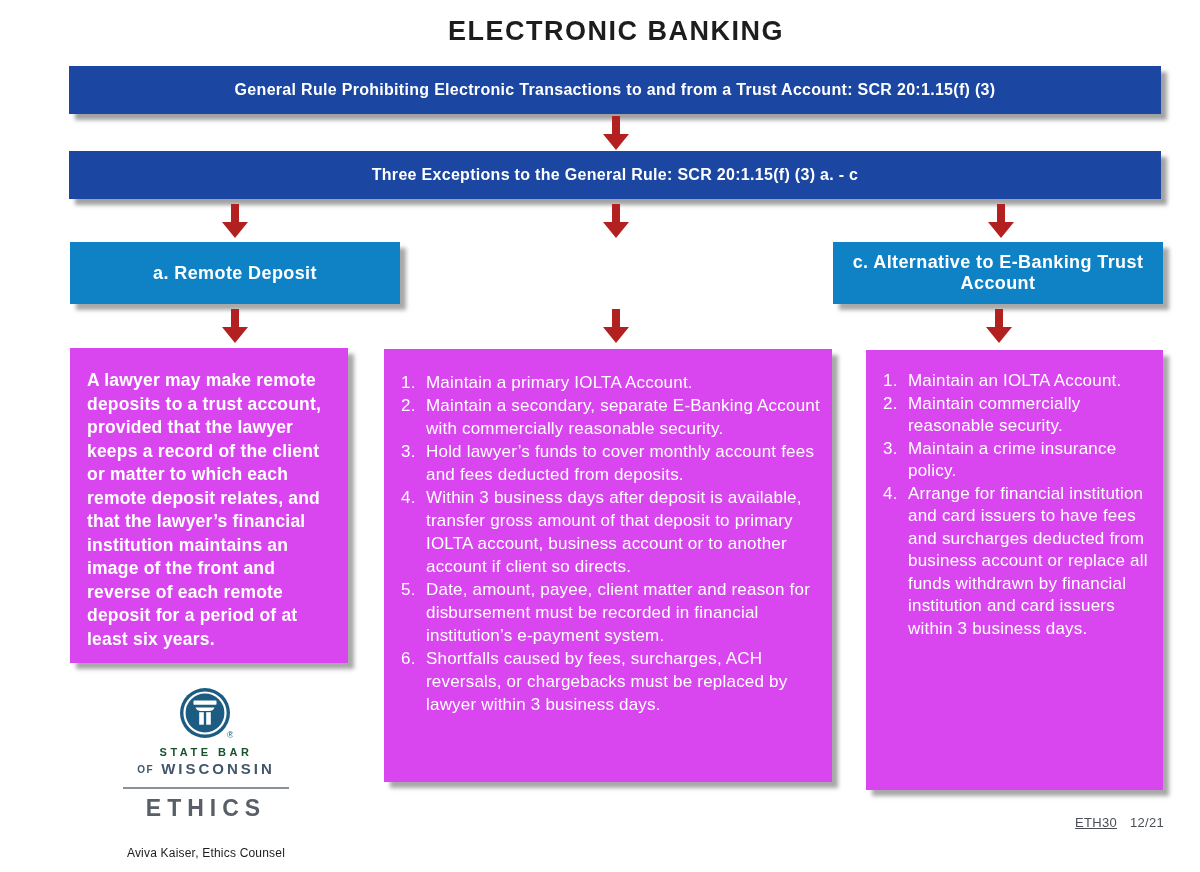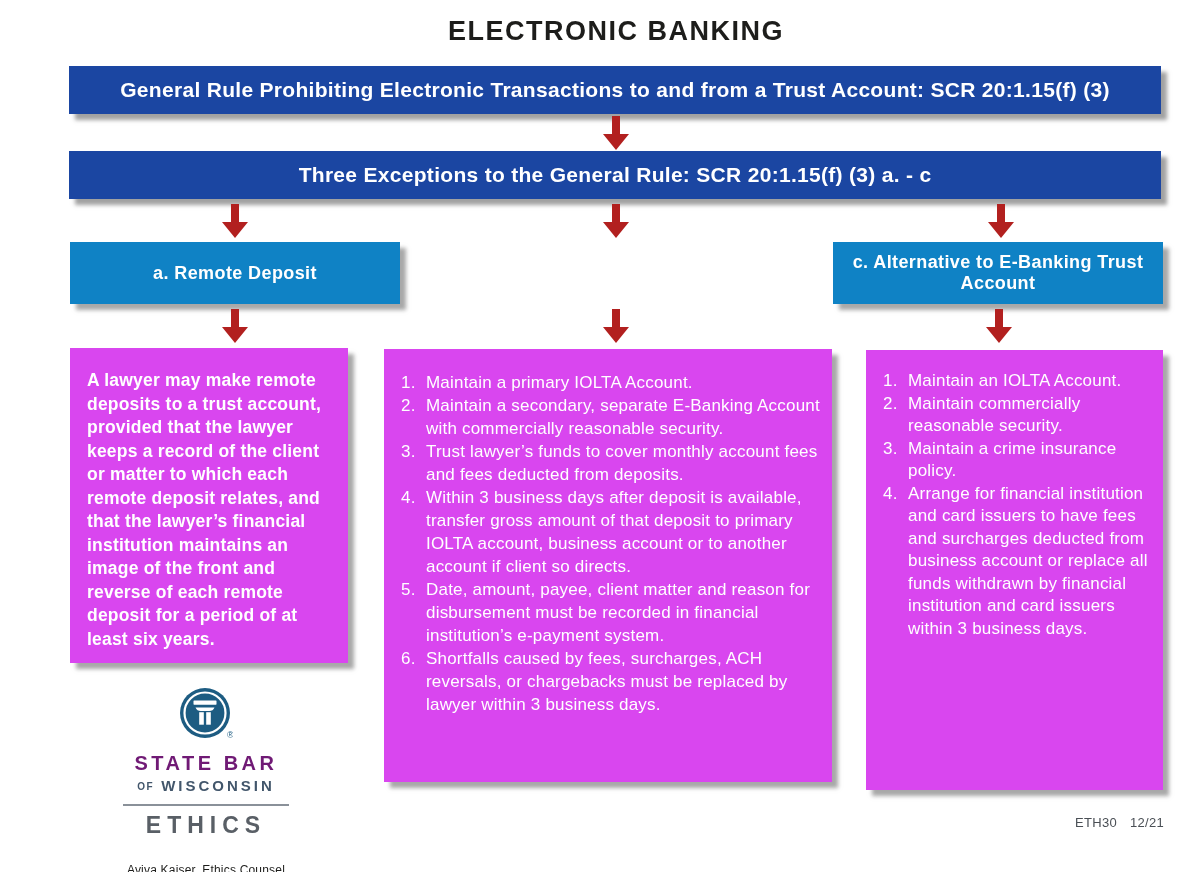--- a/index.html
+++ b/index.html
@@ -14,21 +14,21 @@
     position: absolute; left: 0; top: 16px; width: 1200px;
     text-align: center; font-size: 27px; font-weight: bold;
     letter-spacing: 1.5px; color: #1d1d1b;
   }
 
   .banner {
     position: absolute; left: 53px; width: 1092px; height: 48px;
     background: #1b46a2;
     box-shadow: 6px 6px 4px rgba(110,110,110,0.65);
     display: flex; align-items: center; justify-content: center;
-    color: #ffffff; font-size: 21px; font-weight: bold; letter-spacing: 0.3px;
+    color: #ffffff; font-size: 16px; font-weight: bold; letter-spacing: 0.3px;
     text-align: center;
   }
   .banner1 { top: 66px; }
   .banner2 { top: 151px; }
 
   .hdr {
     position: absolute; width: 330px; height: 62px; top: 242px;
     background: #0f82c5;
     box-shadow: 6px 6px 4px rgba(110,110,110,0.6);
     display: flex; align-items: center; justify-content: center;
@@ -55,30 +55,30 @@
   .li-row { display: flex; margin-bottom: 0; }
   .li-num { width: 30px; flex: 0 0 30px; text-align: left; padding-left: 5px; }
   .li-text { flex: 1; }
 
   .arrow { position: absolute; width: 26px; height: 34px; }
   .arrow svg { display: block; width: 26px; height: 34px; }
 
   
   .logo-block { position: absolute; left: 70px; top: 686px; width: 240px; text-align: center; }
   .logo-icon { display: inline-block; width: 54px; height: 56px; }
-  .org-line1 { margin-top: 6px; font-size: 20px; font-weight: bold; letter-spacing: 3.5px; color: #701a75; }
+  .org-line1 { font-size: 11px; font-weight: bold; letter-spacing: 3.5px; color: #14532d; }
   .org-line2 { margin-top: 2px; font-size: 15px; font-weight: bold; letter-spacing: 3px; color: #42566b; }
   .org-line2 .of { font-size: 10px; letter-spacing: 1.5px; vertical-align: 1px; }
   .divider { margin: 10px auto 0 auto; width: 166px; height: 0; border-top: 2px solid #8a9199; }
   .division { margin-top: 6px; font-size: 23px; font-weight: bold; letter-spacing: 6px; color: #595f66; }
   .credit { margin-top: 24px; font-size: 12px; color: #1d1d1b; letter-spacing: 0.2px; }
 
   .doc-ref { position: absolute; right: 52px; top: 815px; font-size: 13px; color: #4a4f55; letter-spacing: 0.3px; }
   .doc-ref span { margin-left: 9px; }
-  .doc-ref span:first-child { margin-left: 16px; }
+  .doc-ref span:first-child { margin-left: 16px; text-decoration: underline; }
 </style>
 </head>
 <body>
 
 <div class="page">
 
   <div class="title">ELECTRONIC BANKING</div>
 
   <div class="banner banner1">
     <span>General Rule Prohibiting Electronic Transactions to and from a Trust Account: SCR 20:1.15(f) (3)</span>
@@ -149,21 +149,21 @@
         <div class="li-row">
           <div class="li-num">1.</div>
           <div class="li-text">Maintain a primary IOLTA Account.</div>
         </div>
         <div class="li-row">
           <div class="li-num">2.</div>
           <div class="li-text">Maintain a secondary, separate E-Banking Account with commercially reasonable security.</div>
         </div>
         <div class="li-row">
           <div class="li-num">3.</div>
-          <div class="li-text">Trust lawyer’s funds to cover monthly account fees and fees deducted from deposits.</div>
+          <div class="li-text">Hold lawyer’s funds to cover monthly account fees and fees deducted from deposits.</div>
         </div>
         <div class="li-row">
           <div class="li-num">4.</div>
           <div class="li-text">Within 3 business days after deposit is available, transfer gross amount of that deposit to primary IOLTA account, business account or to another account if client so directs.</div>
         </div>
         <div class="li-row">
           <div class="li-num">5.</div>
           <div class="li-text">Date, amount, payee, client matter and reason for disbursement must be recorded in financial institution’s e-payment system.</div>
         </div>
         <div class="li-row">

